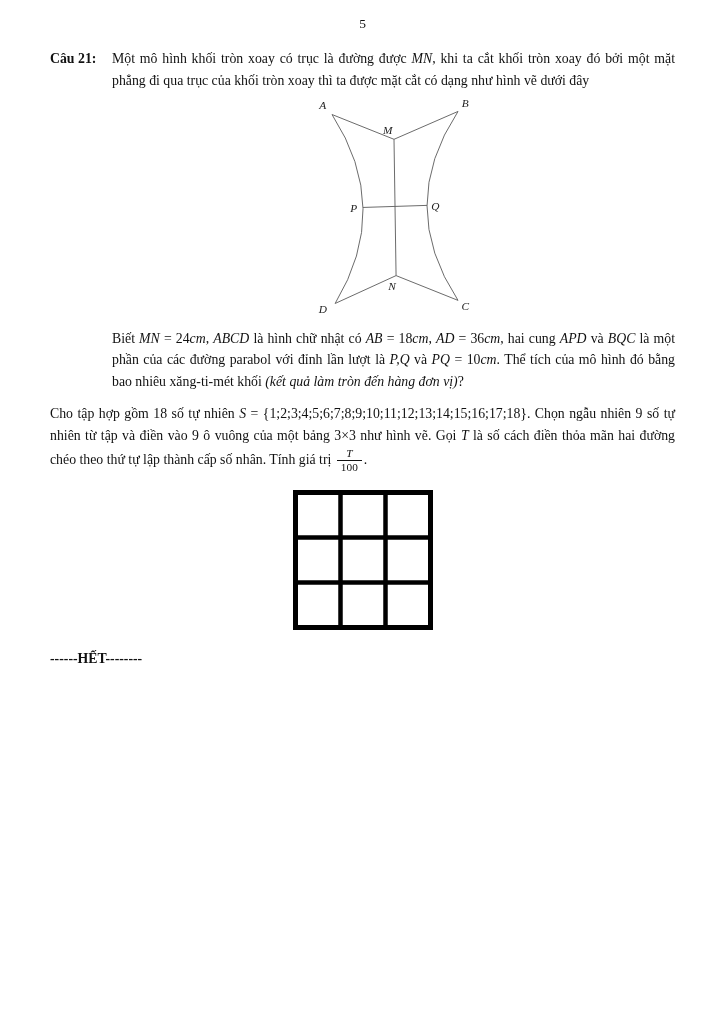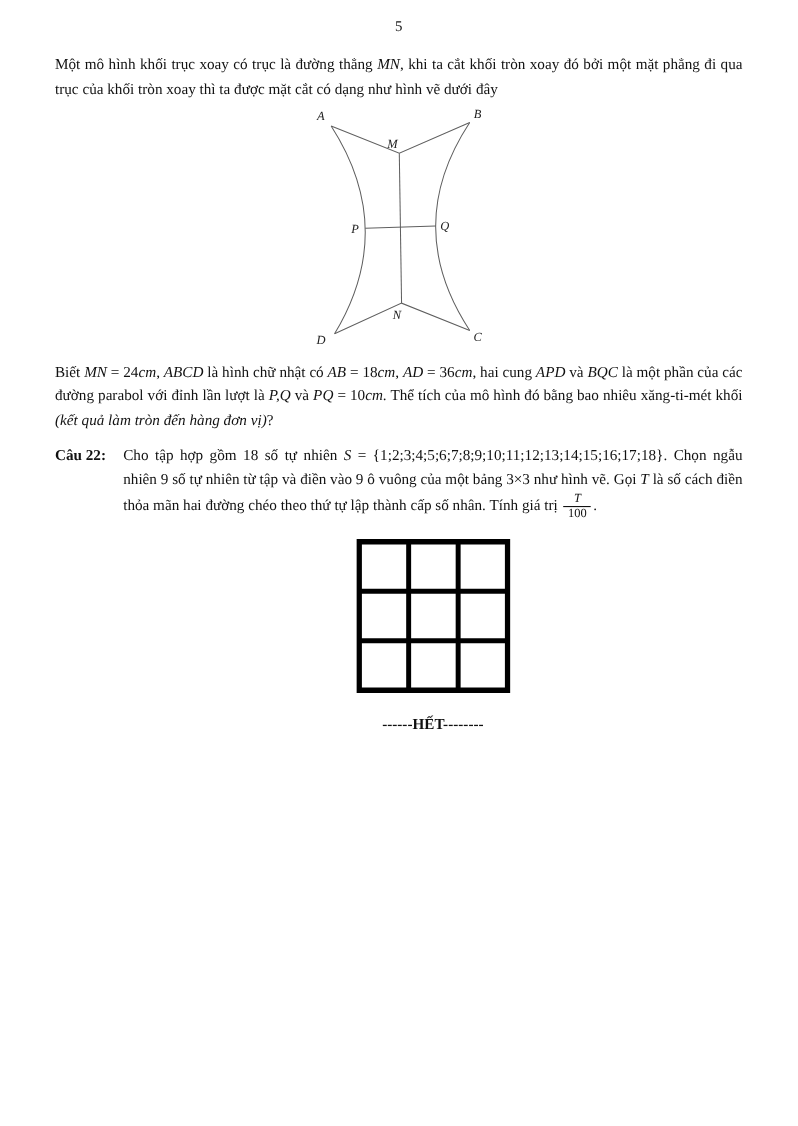--- a/index.html
+++ b/index.html
@@ -13,40 +13,41 @@
   .question{display:flex;margin-bottom:6px;}
   .qlabel{font-weight:bold;font-size:13.8px;width:62px;flex:none;line-height:1.58;}
   .qbody{flex:1;font-size:13.8px;line-height:1.58;text-align:justify;}
   .qbody p{margin:0 0 4px 0;}
   .mi{font-style:italic;margin-top:16px;}
   .figwrap{display:flex;justify-content:center;margin:6px 0 8px 0;}
   .figlabel{font:italic 11px "Liberation Serif",serif;fill:#222;}
   .figline{stroke:#5f5f5f;stroke-width:0.9;fill:none;}
   .gridwrap{display:flex;justify-content:center;margin:16px 0 10px 0;}
   .footer-end{
-    text-align:center;font-weight:bold;font-size:13.8px;
+    text-align:left;font-weight:bold;font-size:13.8px;
     margin:18px 0 0 0;
   }
   .frac{
     display:inline-block;text-align:center;vertical-align:middle;
     font-size:0.82em;line-height:1.15;margin:0 2px;
   }
   .frac .num{display:block;border-bottom:1px solid #111;padding:0 4px;font-style:italic;}
   .frac .den{display:block;padding:0 4px;font-family:Liberation Serif, serif;}
 </style>
 </head>
 <body>
 
 <div class="page">
 
   <div class="pagenum">5</div>
 
   <div class="question">
+    <div class="qlabel">Câu 21:</div>
     <div class="qbody">
-      <p><span>Một mô hình khối trục xoay có trục là đường thẳng </span><span class="mi">MN</span><span>, khi ta cắt khối tròn xoay đó bởi một mặt phẳng đi qua trục của khối tròn xoay thì ta được mặt cắt có dạng như hình vẽ dưới đây</span></p>
+      <p><span>Một mô hình khối tròn xoay có trục là đường được </span><span class="mi">MN</span><span>, khi ta cắt khối tròn xoay đó bởi một mặt phẳng đi qua trục của khối tròn xoay thì ta được mặt cắt có dạng như hình vẽ dưới đây</span></p>
 
       <div class="figwrap">
         <svg width="170" height="222" viewBox="0 0 160 215">
 
           <path class="figline" d="M20,16 L80,40 L142,13"></path>
 
           <path class="figline" d="M23,199 L82,172 L142,196"></path>
 
           <path class="figline" d="M80,40 L82,172"></path>
 
@@ -65,21 +66,20 @@
           <text class="figlabel" x="11" y="208" text-anchor="middle">D</text>
           <text class="figlabel" x="149" y="205" text-anchor="middle">C</text>
         </svg>
       </div>
 
       <p><span>Biết </span><span class="mi">MN</span><span> = 24</span><span class="mi">cm</span><span>, </span><span class="mi">ABCD</span><span> là hình chữ nhật có </span><span class="mi">AB</span><span> = 18</span><span class="mi">cm</span><span>, </span><span class="mi">AD</span><span> = 36</span><span class="mi">cm</span><span>, hai cung </span><span class="mi">APD</span><span> và </span><span class="mi">BQC</span><span> là một phần của các đường parabol với đỉnh lần lượt là </span><span class="mi">P,Q</span><span> và </span><span class="mi">PQ</span><span> = 10</span><span class="mi">cm</span><span>. Thể tích của mô hình đó bằng bao nhiêu xăng-ti-mét khối </span><span class="mi">(kết quả làm tròn đến hàng đơn vị)</span><span>?</span></p>
     </div>
   </div>
 
   <div class="question">
-    <div class="qlabel">Câu 22:</div>
     <div class="qbody">
       <p><span>Cho tập hợp gồm 18 số tự nhiên </span><span class="mi">S</span><span> = {1;2;3;4;5;6;7;8;9;10;11;12;13;14;15;16;17;18}. Chọn ngẫu nhiên 9 số tự nhiên từ tập và điền vào 9 ô vuông của một bảng 3×3 như hình vẽ. Gọi </span><span class="mi">T</span><span> là số cách điền thỏa mãn hai đường chéo theo thứ tự lập thành cấp số nhân. Tính giá trị </span><span class="frac"><span class="num">T</span><span class="den">100</span></span><span>.</span></p>
 
       <div class="gridwrap">
         <svg width="140" height="140" viewBox="0 0 140 140">
           <rect x="2.5" y="2.5" width="135" height="135" fill="none" stroke="#000" stroke-width="5"></rect>
           <line x1="47.5" y1="2.5" x2="47.5" y2="137.5" stroke="#000" stroke-width="4.5"></line>
           <line x1="92.5" y1="2.5" x2="92.5" y2="137.5" stroke="#000" stroke-width="4.5"></line>
           <line x1="2.5" y1="47.5" x2="137.5" y2="47.5" stroke="#000" stroke-width="4.5"></line>
           <line x1="2.5" y1="92.5" x2="137.5" y2="92.5" stroke="#000" stroke-width="4.5"></line>

